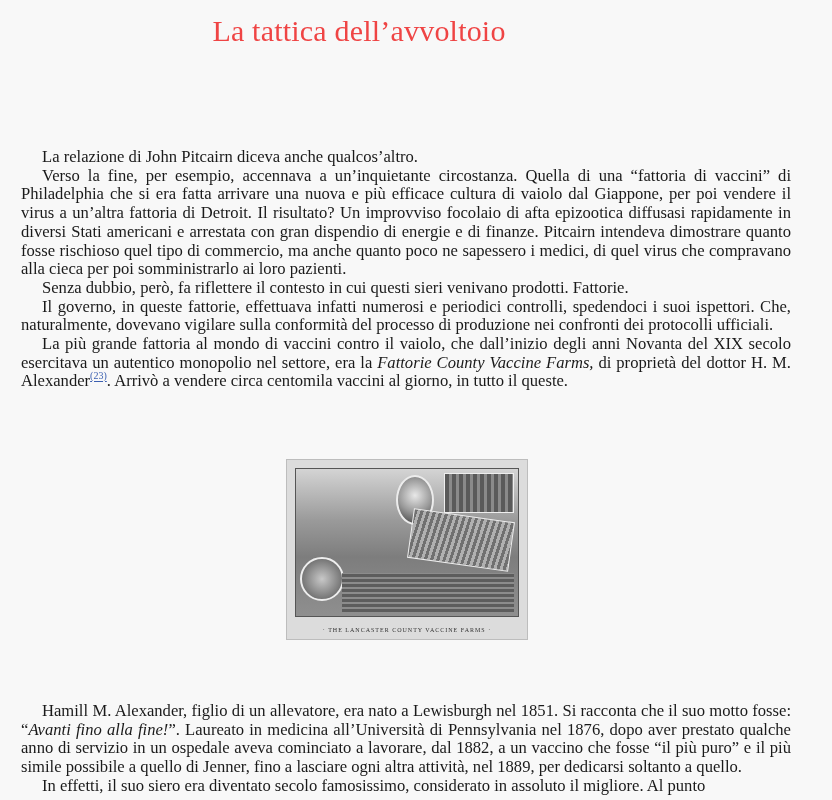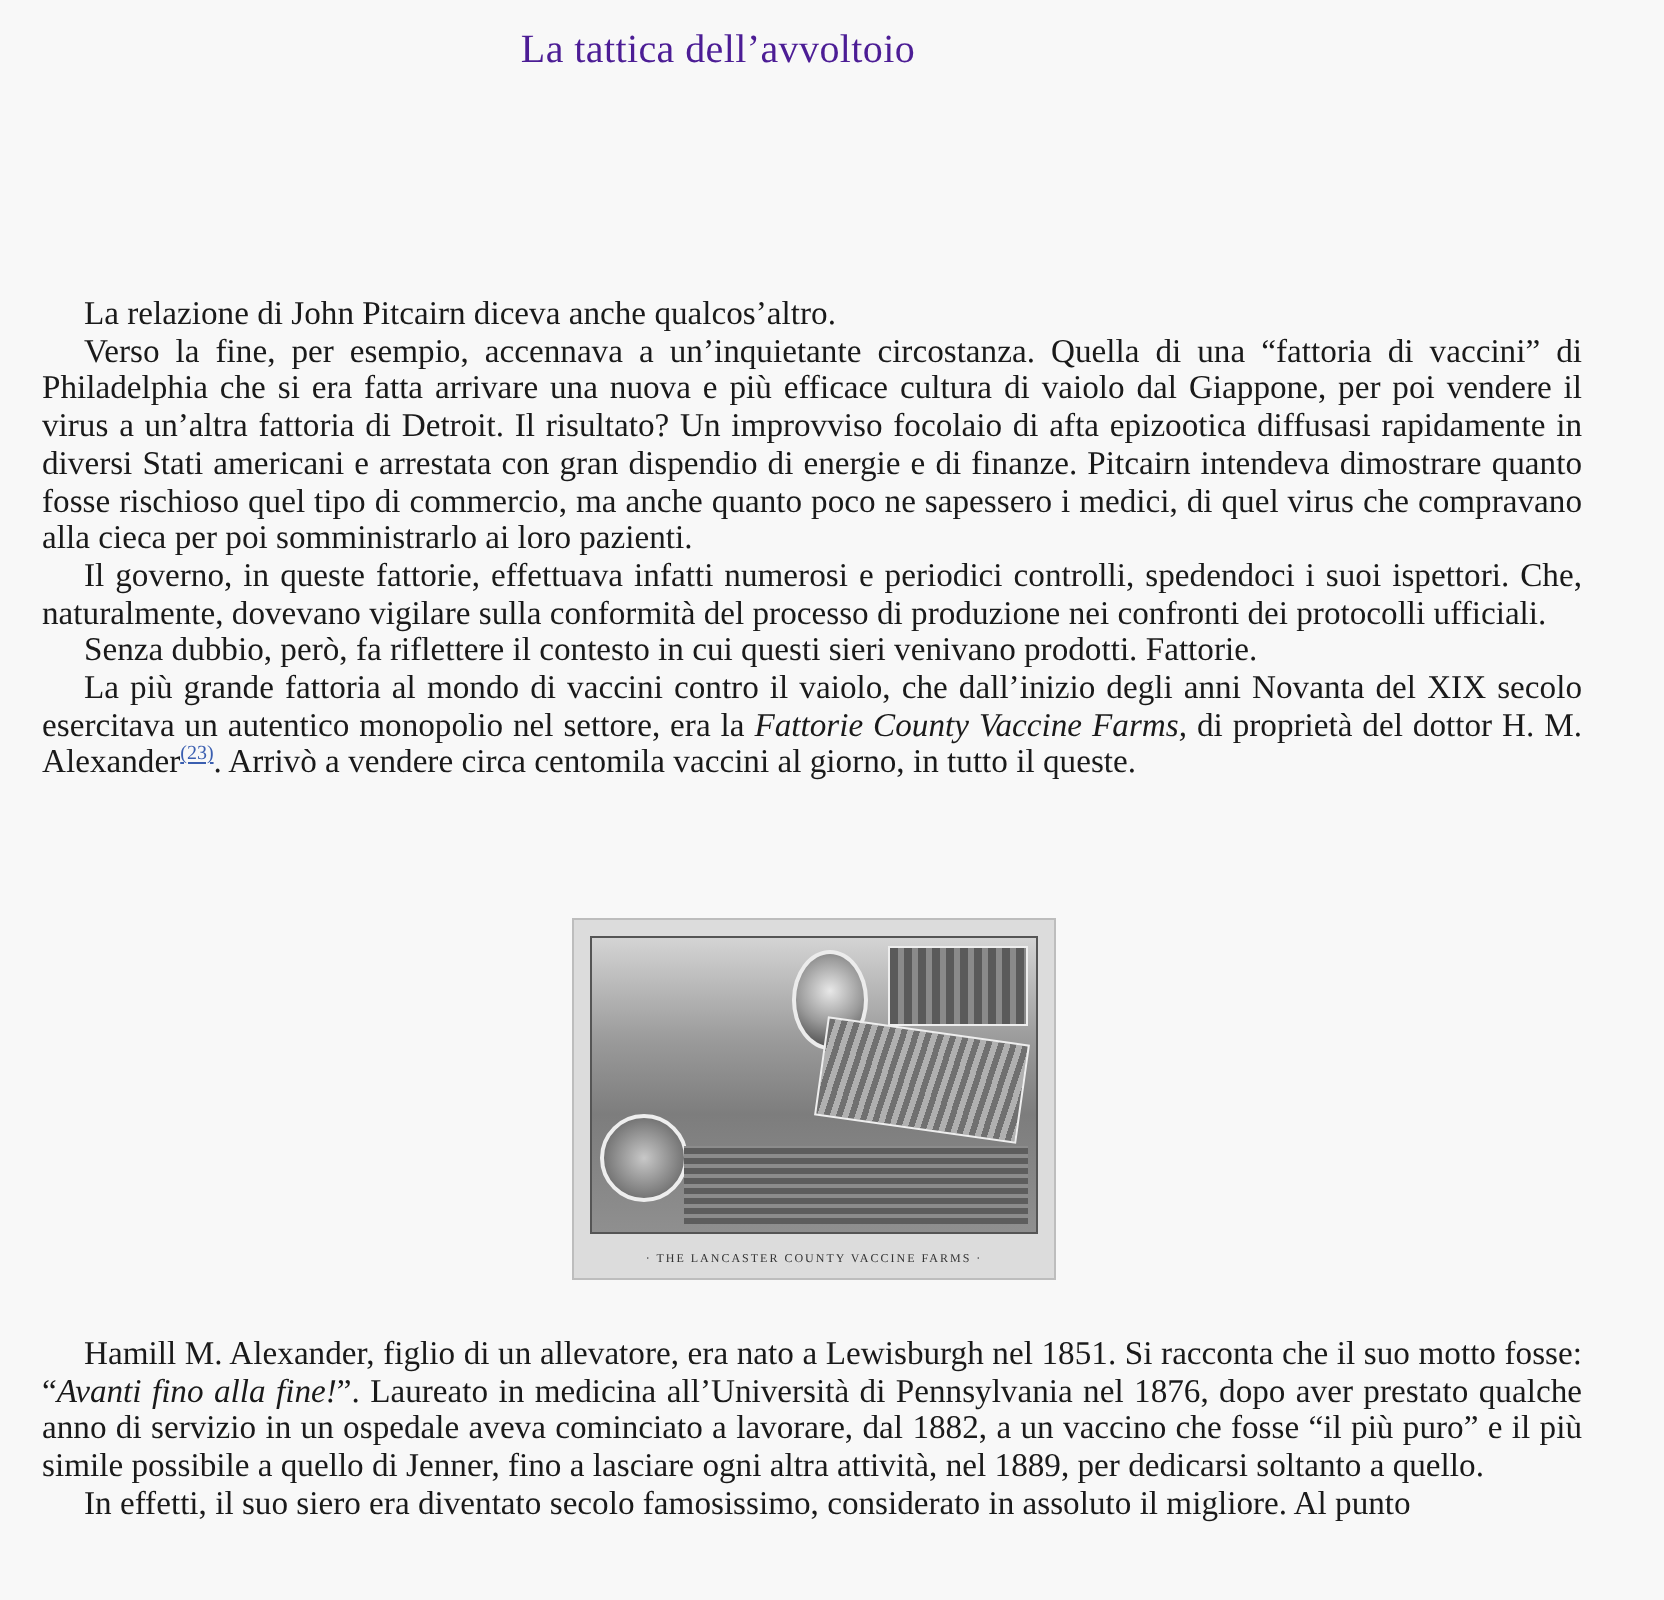--- a/index.html
+++ b/index.html
@@ -14,40 +14,40 @@
       position: relative;
       font-family: "Liberation Serif", "DejaVu Serif", serif;
       color: #1a1a1a;
     }
     .title {
       position: absolute;
       top: 14px;
       left: 0;
       width: 718px;
       text-align: center;
-      font-size: 20px;
-      color: #4c1d95;
+      font-size: 30px;
+      color: #ef4444;
       font-weight: normal;
       margin: 0;
       letter-spacing: 0.2px;
     }
     .body-text {
       position: absolute;
       left: 21px;
       width: 770px;
       font-size: 16.6px;
       line-height: 18.7px;
       text-align: justify;
     }
     .body-text p {
       margin: 0;
       text-indent: 21px;
     }
     .block1 { top: 120px; margin-top: 28px; }
-    .block2 { top: 668px; }
+    .block2 { top: 702px; }
     .fn {
       font-size: 10px;
       vertical-align: super;
       line-height: 0;
       color: #3b5fb0;
       text-decoration: underline;
     }
     .figure {
       position: absolute;
       left: 286px;
@@ -112,22 +112,22 @@
     }
   </style>
 </head>
 <body>
 
 <h1 class="title">La tattica dell’avvoltoio</h1>
 
 <div class="body-text block1">
   <p>La relazione di John Pitcairn diceva anche qualcos’altro.</p>
   <p>Verso la fine, per esempio, accennava a un’inquietante circostanza. Quella di una “fattoria di vaccini” di Philadelphia che si era fatta arrivare una nuova e più efficace cultura di vaiolo dal Giappone, per poi vendere il virus a un’altra fattoria di Detroit. Il risultato? Un improvviso focolaio di afta epizootica diffusasi rapidamente in diversi Stati americani e arrestata con gran dispendio di energie e di finanze. Pitcairn intendeva dimostrare quanto fosse rischioso quel tipo di commercio, ma anche quanto poco ne sapessero i medici, di quel virus che compravano alla cieca per poi somministrarlo ai loro pazienti.</p>
+  <p>Senza dubbio, però, fa riflettere il contesto in cui questi sieri venivano prodotti. Fattorie.</p>
   <p>Il governo, in queste fattorie, effettuava infatti numerosi e periodici controlli, spedendoci i suoi ispettori. Che, naturalmente, dovevano vigilare sulla conformità del processo di produzione nei confronti dei protocolli ufficiali.</p>
-  <p>Senza dubbio, però, fa riflettere il contesto in cui questi sieri venivano prodotti. Fattorie.</p>
   <p><span>La più grande fattoria al mondo di vaccini contro il vaiolo, che dall’inizio degli anni Novanta del XIX secolo esercitava un autentico monopolio nel settore, era la </span><em>Fattorie County Vaccine Farms,</em><span> di proprietà del dottor H. M. Alexander</span><a class="fn" href="#">(23)</a><span>. Arrivò a vendere circa centomila vaccini al giorno, in tutto il queste.</span></p>
 </div>
 
 <div class="figure">
   <div class="fig-inner">
     <div class="fig-portrait"></div>
     <div class="fig-topright"></div>
     <div class="fig-mid"></div>
     <div class="fig-circle"></div>
     <div class="fig-town"></div>

